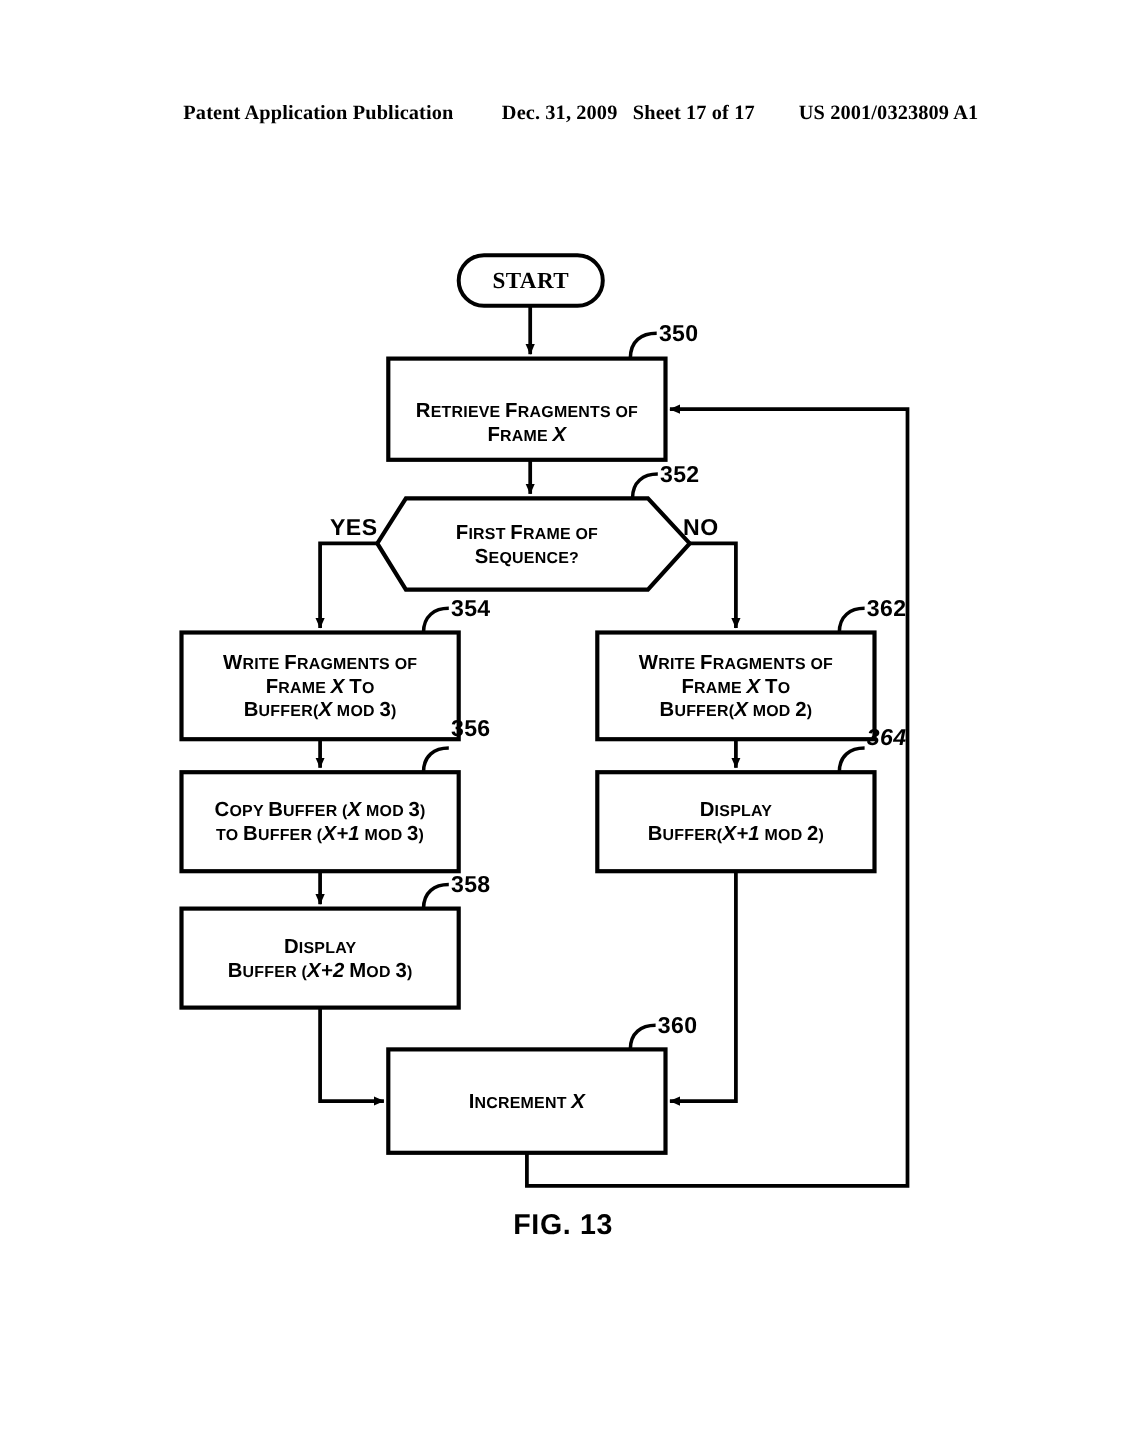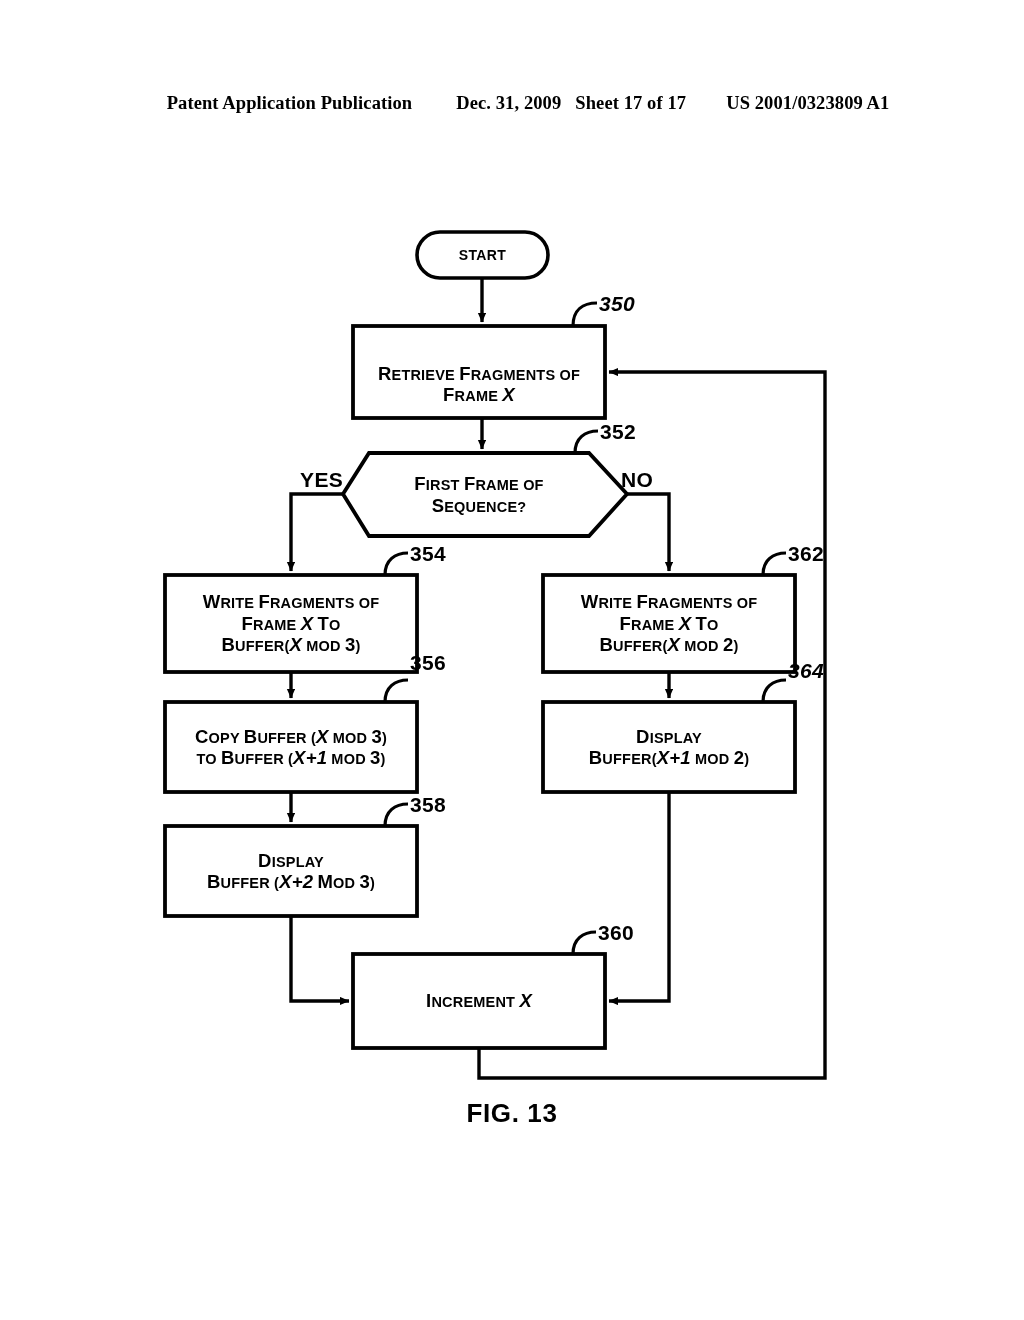--- a/index.html
+++ b/index.html
@@ -78,23 +78,23 @@
   }
   .sc .cap { font-size: 18.5px; }
   .var {
     font-style: italic;
     font-size: 18.5px;
     font-weight: bold;
   }
   .num-plain { font-size: 18.5px; }
 
   .plain-bold {
-    font-family: Liberation Sans, sans-serif;
-    font-weight: bold;
-    font-size: 14px;
+    font-family: Liberation Serif, serif;
+    font-weight: bold;
+    font-size: 21px;
     letter-spacing: 0.4px;
     white-space: nowrap;
   }
 
   .ref-num {
     position: absolute;
     font-family: "Liberation Sans", sans-serif;
     font-weight: bold;
     font-size: 21px;
     letter-spacing: 0.3px;
@@ -267,21 +267,21 @@
 
   <div class="node-label" style="left:543px; top:702px; width:252px; height:90px;">
     <span class="sc">
       <span class="cap">D</span>ISPLAY
     </span>
     <span class="sc">
       <span class="cap">B</span>UFFER(<span class="var">X+1</span> MOD <span class="num-plain">2</span>)
     </span>
   </div>
 
-  <span class="ref-num" style="left:599px; top:292px;font-style:italic;">350</span>
+  <span class="ref-num" style="left:599px; top:292px;">350</span>
   <span class="ref-num" style="left:600px; top:420px;">352</span>
   <span class="ref-num" style="left:410px; top:542px;">354</span>
   <span class="ref-num" style="left:410px; top:651px;">356</span>
   <span class="ref-num" style="left:410px; top:793px;">358</span>
   <span class="ref-num" style="left:598px; top:921px;">360</span>
   <span class="ref-num" style="left:788px; top:542px;">362</span>
   <span class="ref-num" style="left:788px; top:659px;font-style:italic;">364</span>
 
   <span class="branch-label" style="left:300px; top:468px;">YES</span>
   <span class="branch-label" style="left:621px; top:468px;">NO</span>

